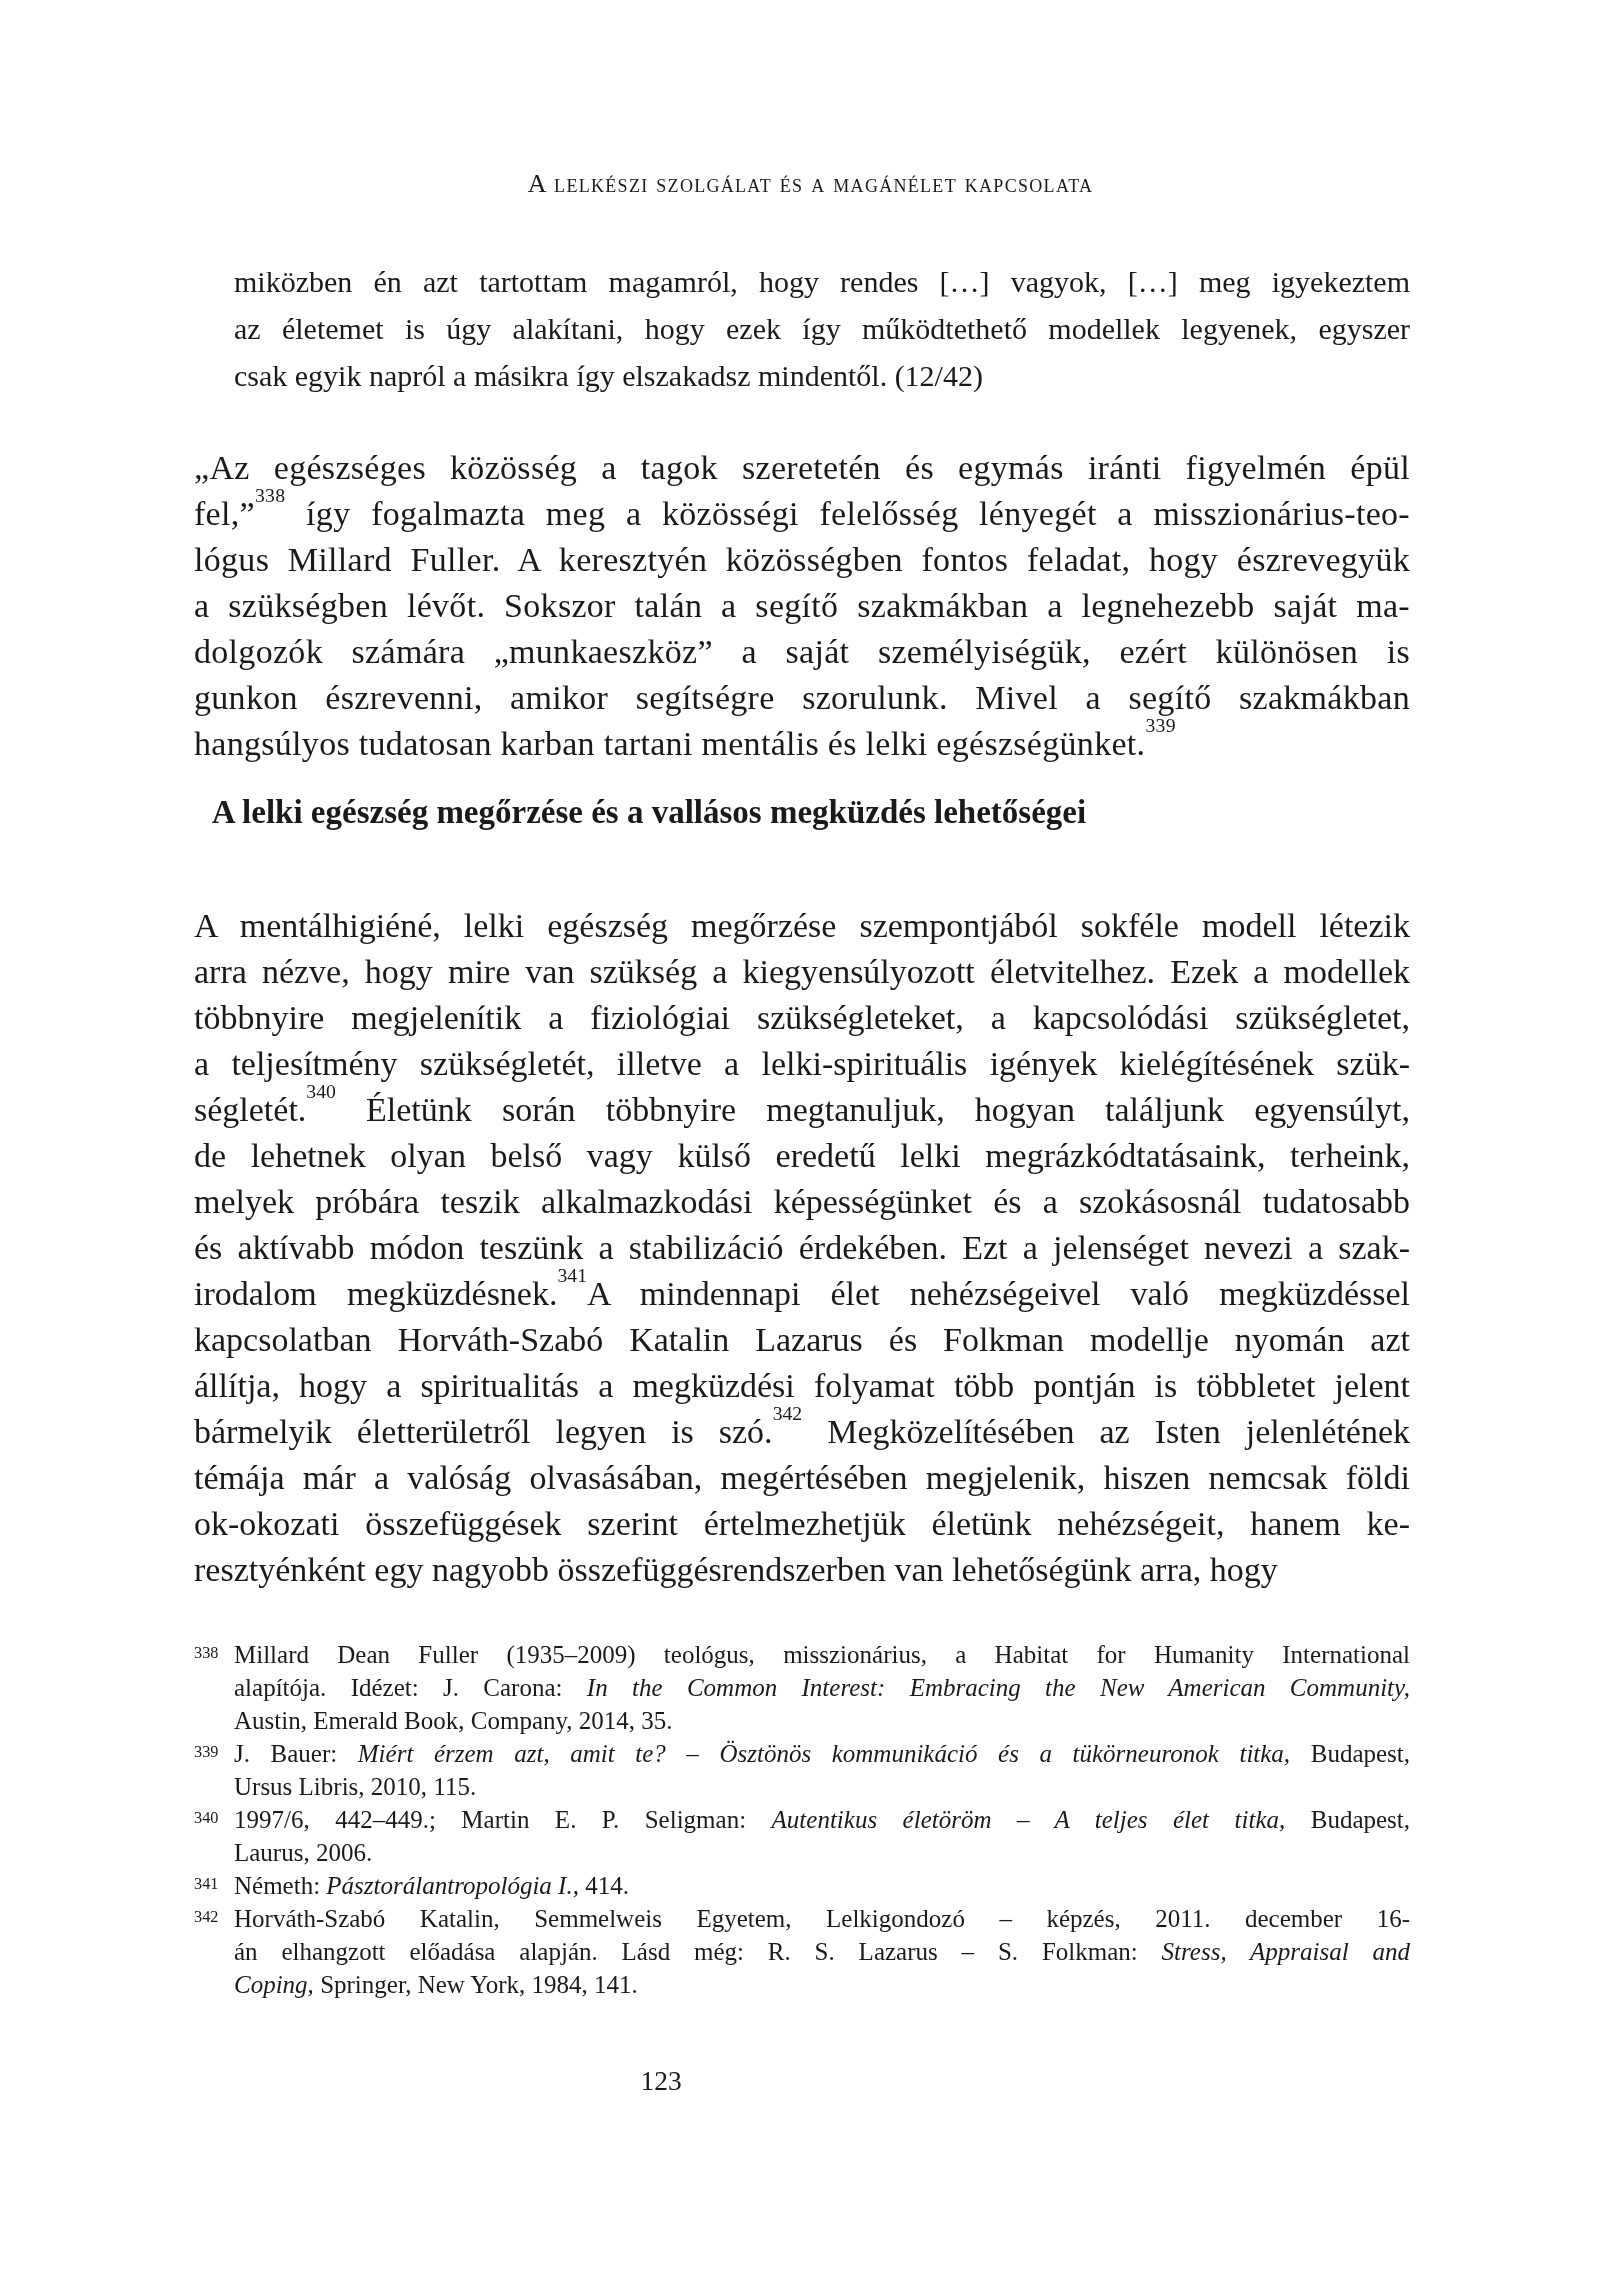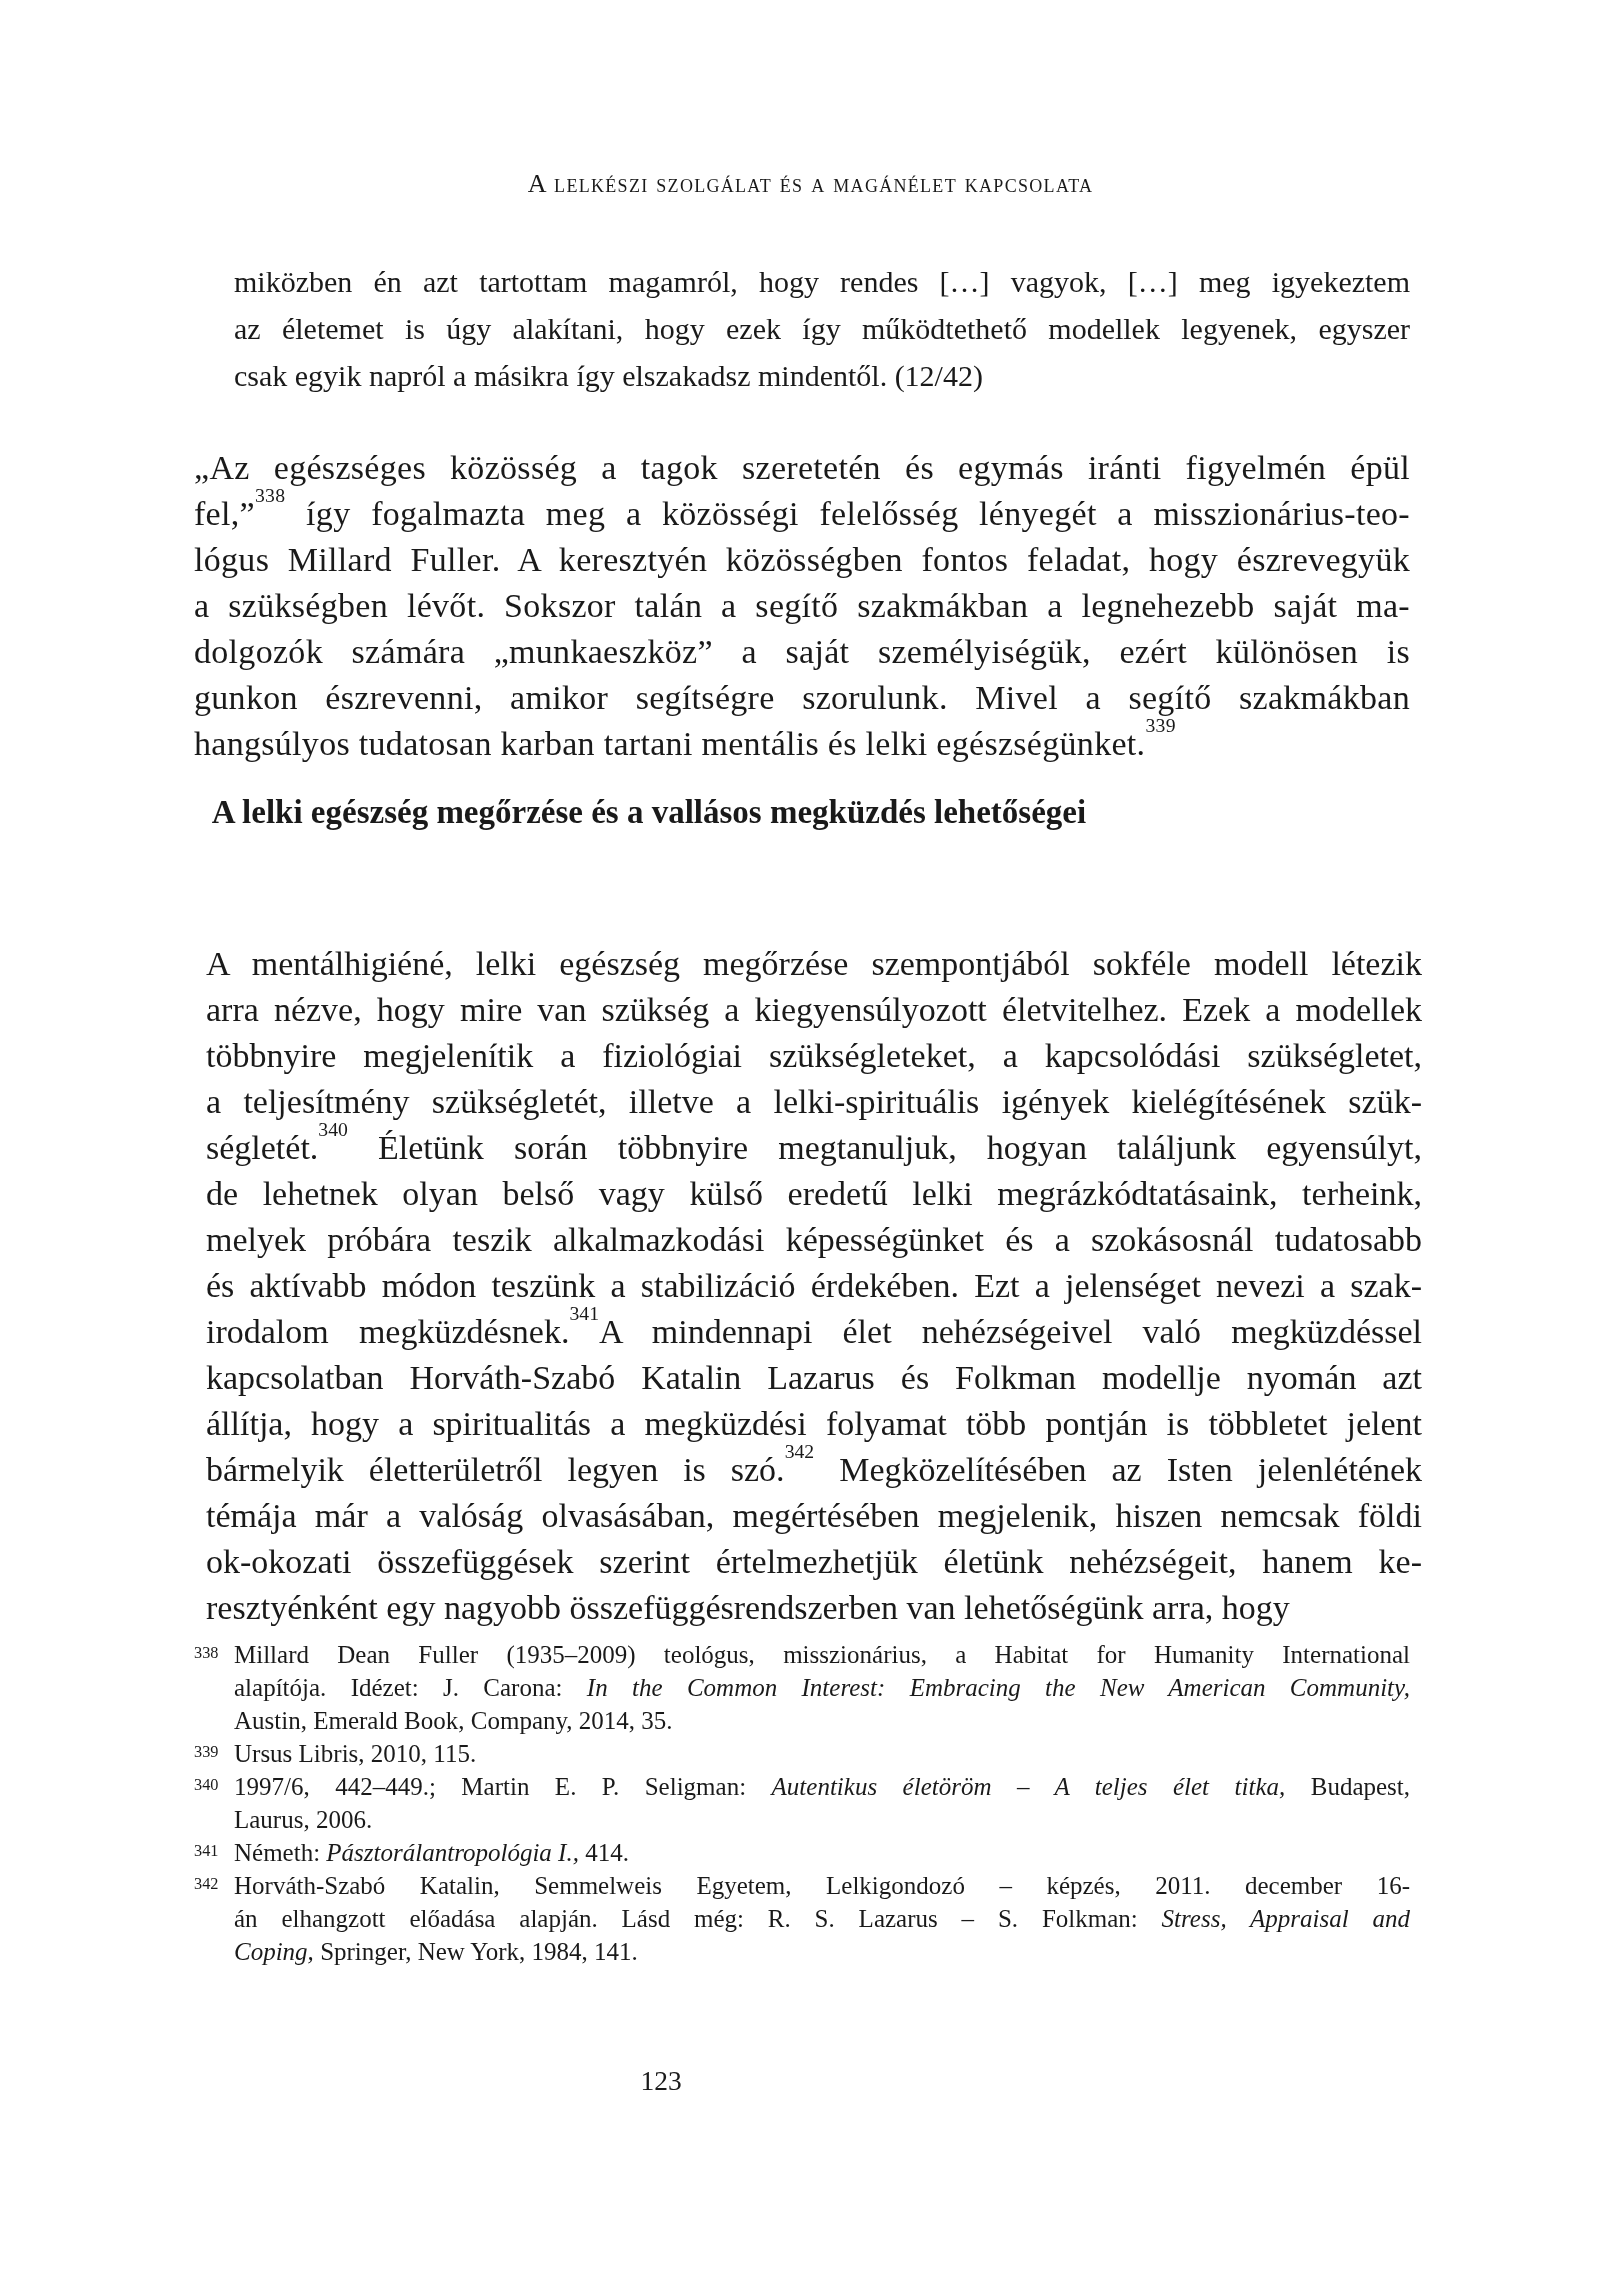--- a/index.html
+++ b/index.html
@@ -9,21 +9,21 @@
          font-size: 26px; font-variant: small-caps; letter-spacing: 1.3px; }
   .quote-block { position: absolute; top: 258px; left: 234px; width: 1176px;
          font-size: 30px; line-height: 47px; text-align: justify; text-align-last: left; }
   .para { position: absolute; left: 194px; width: 1216px; font-size: 34px; line-height: 46px;
          text-align: justify; hyphens: manual; }
   .para .line { display: block; text-align: justify; text-align-last: justify; white-space: nowrap; }
   .para .line.last { text-align-last: left; }
   .p1 { top: 445px; letter-spacing: 0.3px; }
   .section-heading { position: absolute; top: 794px; left: 0; width: 1298px; text-align: center;
          font-size: 33px; font-weight: bold; }
-  .p2 { top: 941px; margin-left: 12px; }
+  .p2 { top: 903px; }
   .q-line { display: block; white-space: nowrap; text-align-last: justify; }
   .q-line.last { text-align-last: left; }
   sup { font-size: 58%; vertical-align: top; position: relative; top: -5.2px; line-height: 1; }
   .footnotes { position: absolute; top: 1638px; left: 194px; width: 1216px; font-size: 25px; line-height: 33px; }
   .fn { position: relative; padding-left: 40px; margin: 0; }
   .fn-num { position: absolute; left: 0; top: -1.7px; font-size: 16.3px; }
   .fn-line { display: block; white-space: nowrap; text-align-last: justify; }
   .fn-line.last { text-align-last: left; }
   .page-number { position: absolute; top: 2065px; left: 0; width: 1322px; text-align: center; font-size: 27.5px; }
   i { font-style: italic; }
@@ -71,20 +71,21 @@
 
 <div class="footnotes" id="footnotes">
     <div class="fn">
       <span class="fn-num">338</span>
       <span class="fn-line"><span>Millard Dean Fuller (1935–2009) teológus, misszionárius, a Habitat for Humanity International</span></span>
       <span class="fn-line"><span>alapítója. Idézet: J. Carona: </span><i>In the Common Interest: Embracing the New American Community,</i></span>
       <span class="fn-line last"><span>Austin, Emerald Book, Company, 2014, 35.</span></span>
     </div>
     <div class="fn">
       <span class="fn-num">339</span>
+      <span class="fn-line"><span>J. Bauer: </span><i>Miért érzem azt, amit te? – Ösztönös kommunikáció és a tükörneuronok titka,</i><span> Budapest,</span></span>
       <span class="fn-line last"><span>Ursus Libris, 2010, 115.</span></span>
     </div>
     <div class="fn">
       <span class="fn-num">340</span>
       <span class="fn-line"><span>1997/6, 442–449.; Martin E. P. Seligman: </span><i>Autentikus életöröm – A teljes élet titka,</i><span> Budapest,</span></span>
       <span class="fn-line last"><span>Laurus, 2006.</span></span>
     </div>
     <div class="fn">
       <span class="fn-num">341</span>
       <span class="fn-line last"><span>Németh: </span><i>Pásztorálantropológia I.,</i><span> 414.</span></span>

